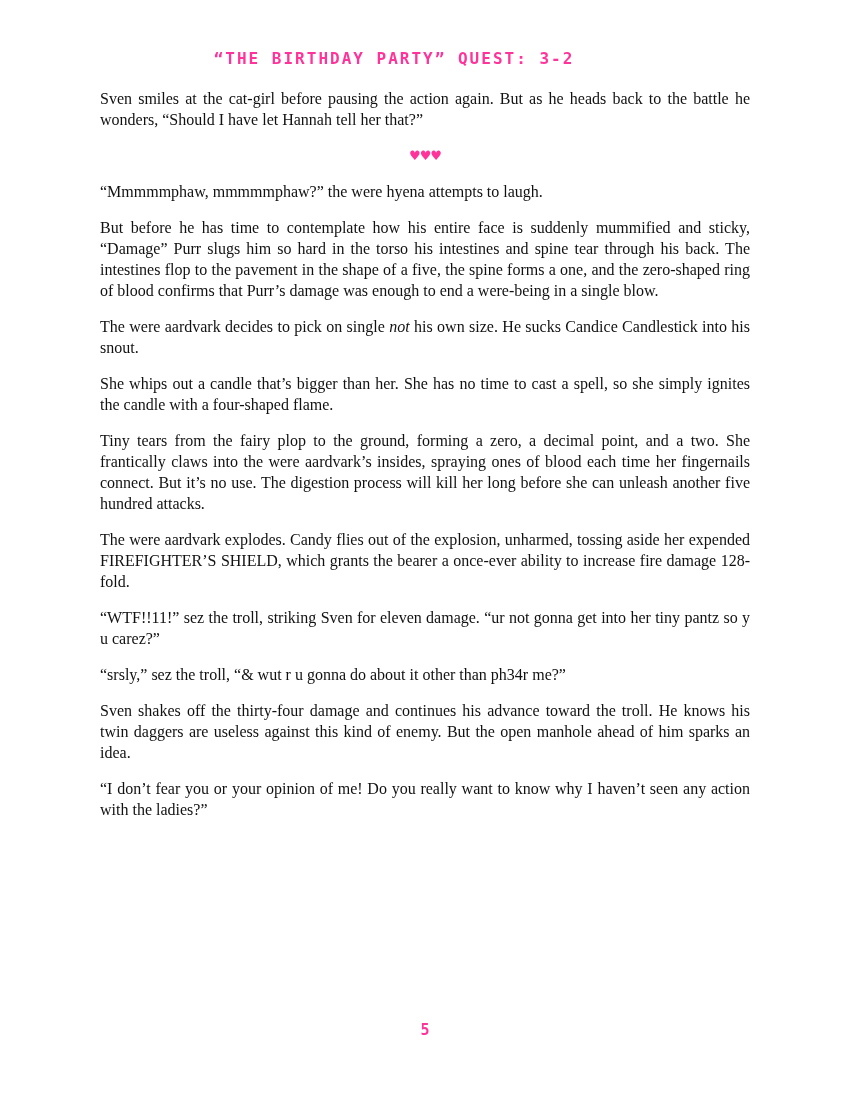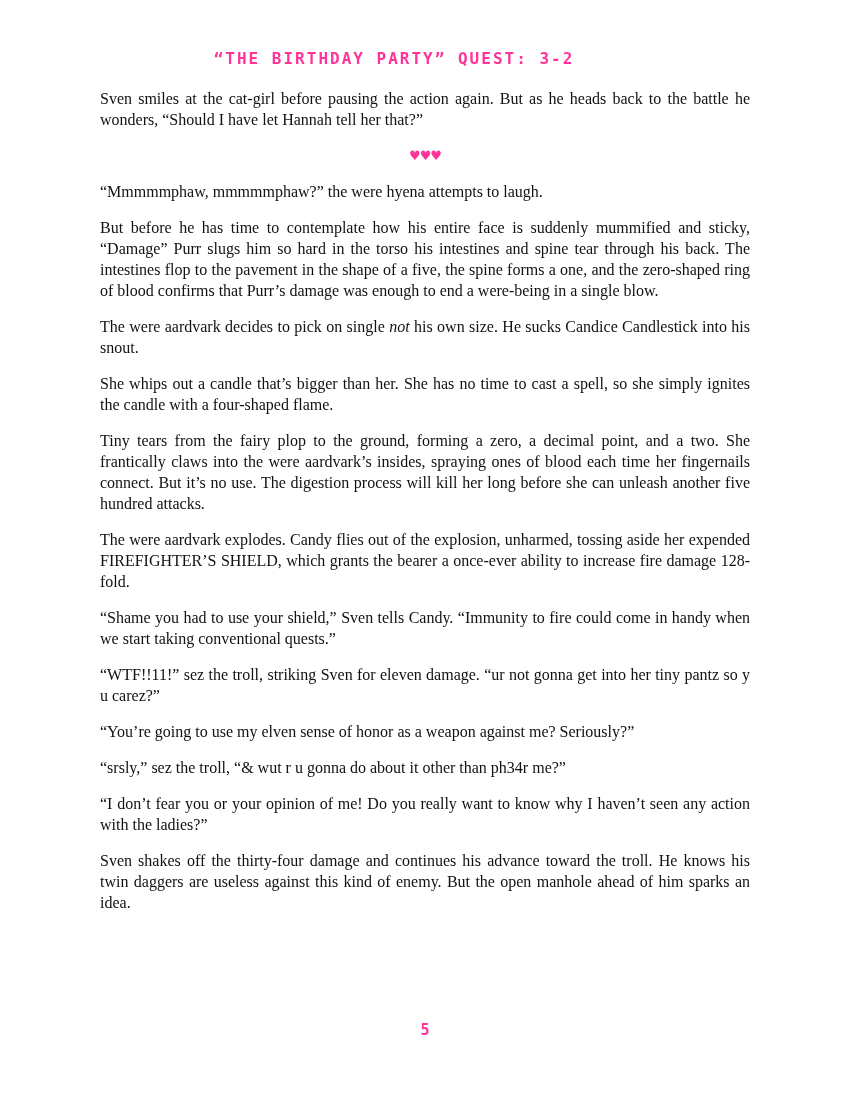--- a/index.html
+++ b/index.html
@@ -36,22 +36,20 @@
     <p>Sven smiles at the cat-girl before pausing the action again. But as he heads back to the battle he wonders, “Should I have let Hannah tell her that?”</p>
     <div class="hearts">
       <span>♥♥♥</span>
     </div>
     <p>“Mmmmmphaw, mmmmmphaw?” the were hyena attempts to laugh.</p>
     <p>But before he has time to contemplate how his entire face is suddenly mummified and sticky, “Damage” Purr slugs him so hard in the torso his intestines and spine tear through his back. The intestines flop to the pavement in the shape of a five, the spine forms a one, and the zero-shaped ring of blood confirms that Purr’s damage was enough to end a were-being in a single blow.</p>
     <p><span>The were aardvark decides to pick on single </span><em>not</em><span> his own size. He sucks Candice Candlestick into his snout.</span></p>
     <p>She whips out a candle that’s bigger than her. She has no time to cast a spell, so she simply ignites the candle with a four-shaped flame.</p>
     <p>Tiny tears from the fairy plop to the ground, forming a zero, a decimal point, and a two. She frantically claws into the were aardvark’s insides, spraying ones of blood each time her fingernails connect. But it’s no use. The digestion process will kill her long before she can unleash another five hundred attacks.</p>
     <p>The were aardvark explodes. Candy flies out of the explosion, unharmed, tossing aside her expended FIREFIGHTER’S SHIELD, which grants the bearer a once-ever ability to increase fire damage 128-fold.</p>
-    <p>“Shame you had to use your shield,” Sven tells Candy. “Immunity to fire could come in handy when we start taking conventional quests.”</p>
     <p>“WTF!!11!” sez the troll, striking Sven for eleven damage. “ur not gonna get into her tiny pantz so y u carez?”</p>
-    <p>“You’re going to use my elven sense of honor as a weapon against me? Seriously?”</p>
     <p>“srsly,” sez the troll, “&amp; wut r u gonna do about it other than ph34r me?”</p>
+    <p>Sven shakes off the thirty-four damage and continues his advance toward the troll. He knows his twin daggers are useless against this kind of enemy. But the open manhole ahead of him sparks an idea.</p>
     <p>“I don’t fear you or your opinion of me! Do you really want to know why I haven’t seen any action with the ladies?”</p>
-    <p>Sven shakes off the thirty-four damage and continues his advance toward the troll. He knows his twin daggers are useless against this kind of enemy. But the open manhole ahead of him sparks an idea.</p>
   </div>
 
   <div class="page-number">5</div>
 </div>
 
 </body></html>

